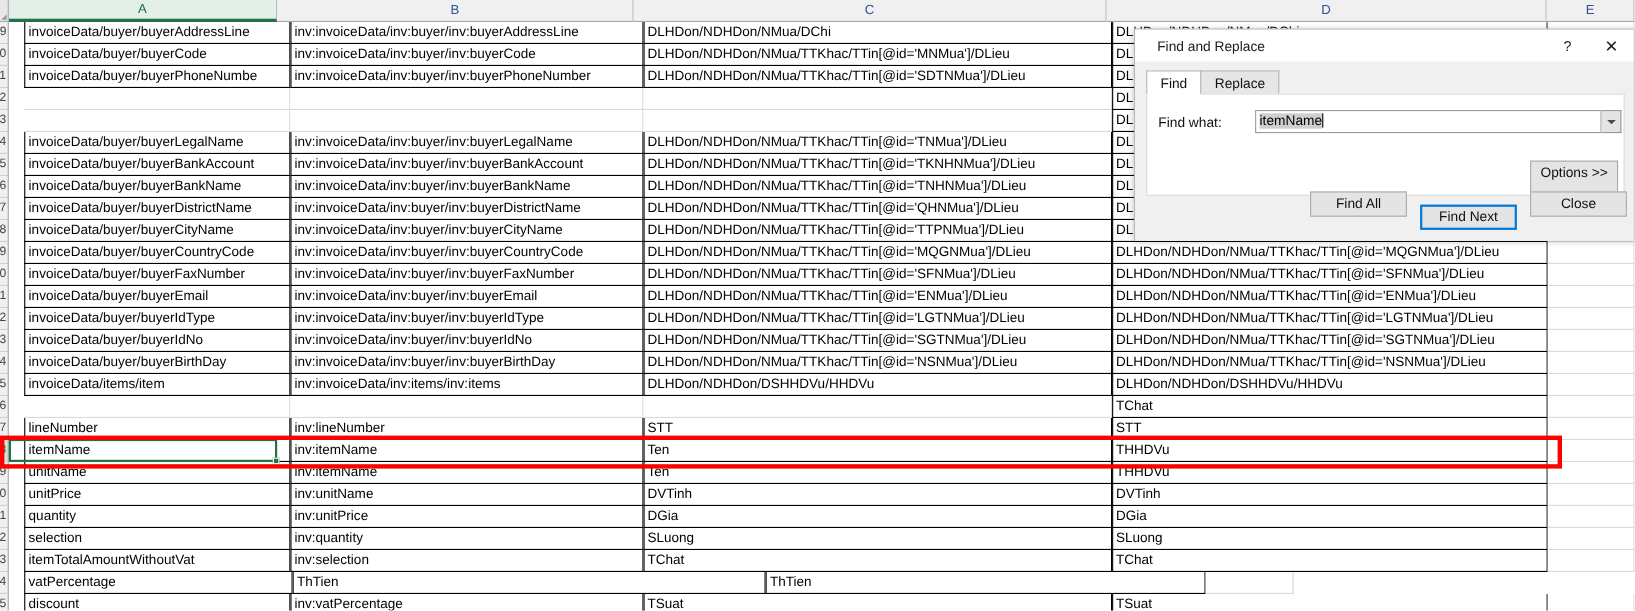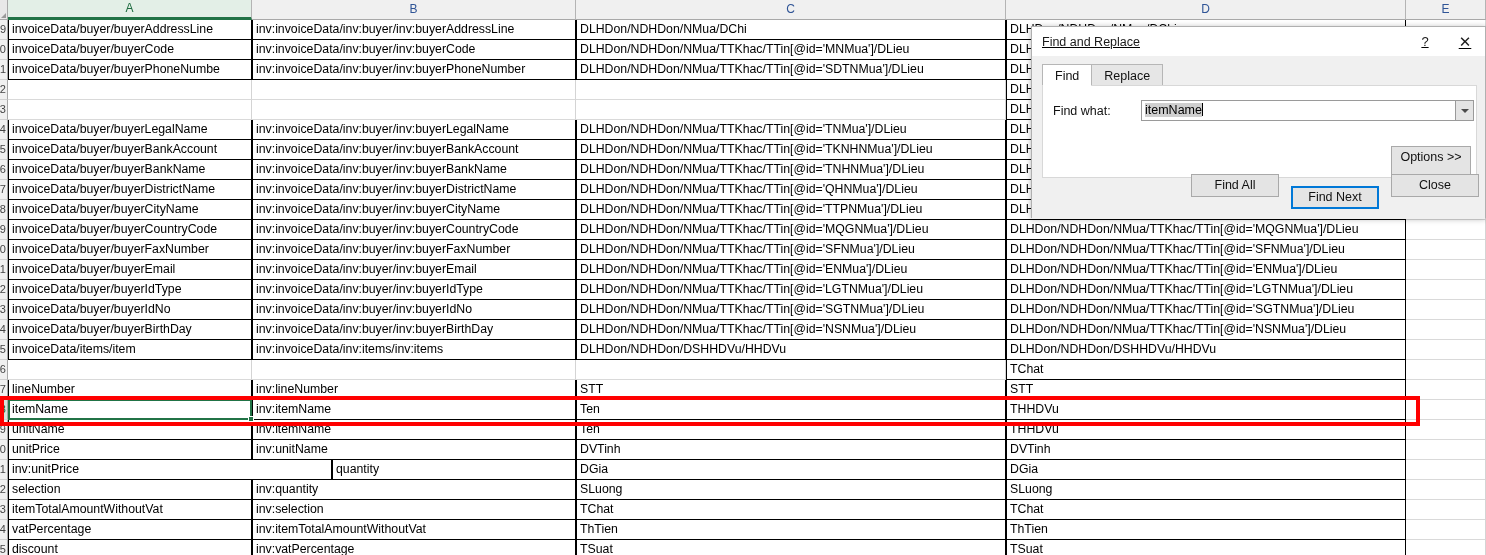--- a/index.html
+++ b/index.html
@@ -92,20 +92,21 @@
   }
 
   .grid-body {
     position: absolute;
     left: 8px; top: 20px;
     width: 1478px;
   }
   .row {
     display: flex;
     height: 20px;
+    padding-left: 14px;
   }
   .cell {
     height: 20px;
     font-size: 12.3px;
     line-height: 19px;
     color: #000000;
     white-space: nowrap;
     overflow: hidden;
     padding-left: 3px;
     background: #ffffff;
@@ -158,22 +159,21 @@
     border: 1px solid #b0b0b0;
     box-shadow: 0 1px 6px rgba(0,0,0,0.28);
     z-index: 50;
     font-family: "Liberation Sans", sans-serif;
   }
   .dlg-title {
     height: 29px;
     display: flex;
     align-items: center;
     background: #ffffff;
-    padding-left: 10px;
-    text-decoration: underline;
+    padding-left: 20px;
   }
   .dlg-title-text {
     font-size: 12.5px;
     color: #1a1a1a;
     flex: 1;
   }
   .dlg-help, .dlg-close {
     width: 40px; height: 28px;
     display: flex; align-items: center; justify-content: center;
     font-size: 13px;
@@ -494,43 +494,42 @@
           <div class="cell w-e"></div>
         </div>
         <div class="row">
           <div class="cell w-a bordered">unitPrice</div>
           <div class="cell w-b bordered">inv:unitName</div>
           <div class="cell w-c bordered">DVTinh</div>
           <div class="cell w-d bordered">DVTinh</div>
           <div class="cell w-e"></div>
         </div>
         <div class="row">
+          <div class="cell w-a bordered">quantity</div>
           <div class="cell w-b bordered">inv:unitPrice</div>
-          <div class="cell w-a bordered">quantity</div>
           <div class="cell w-c bordered">DGia</div>
           <div class="cell w-d bordered">DGia</div>
           <div class="cell w-e"></div>
         </div>
         <div class="row">
           <div class="cell w-a bordered">selection</div>
           <div class="cell w-b bordered">inv:quantity</div>
           <div class="cell w-c bordered">SLuong</div>
           <div class="cell w-d bordered">SLuong</div>
           <div class="cell w-e"></div>
         </div>
         <div class="row">
           <div class="cell w-a bordered">itemTotalAmountWithoutVat</div>
           <div class="cell w-b bordered">inv:selection</div>
           <div class="cell w-c bordered">TChat</div>
           <div class="cell w-d bordered">TChat</div>
           <div class="cell w-e"></div>
         </div>
         <div class="row">
           <div class="cell w-a bordered">vatPercentage</div>
-          <div class="cell w-b bordered">inv:itemTotalAmountWithoutVat</div>
           <div class="cell w-c bordered">ThTien</div>
           <div class="cell w-d bordered">ThTien</div>
           <div class="cell w-e"></div>
         </div>
         <div class="row">
           <div class="cell w-a bordered">discount</div>
           <div class="cell w-b bordered">inv:vatPercentage</div>
           <div class="cell w-c bordered">TSuat</div>
           <div class="cell w-d bordered">TSuat</div>
           <div class="cell w-e"></div>

